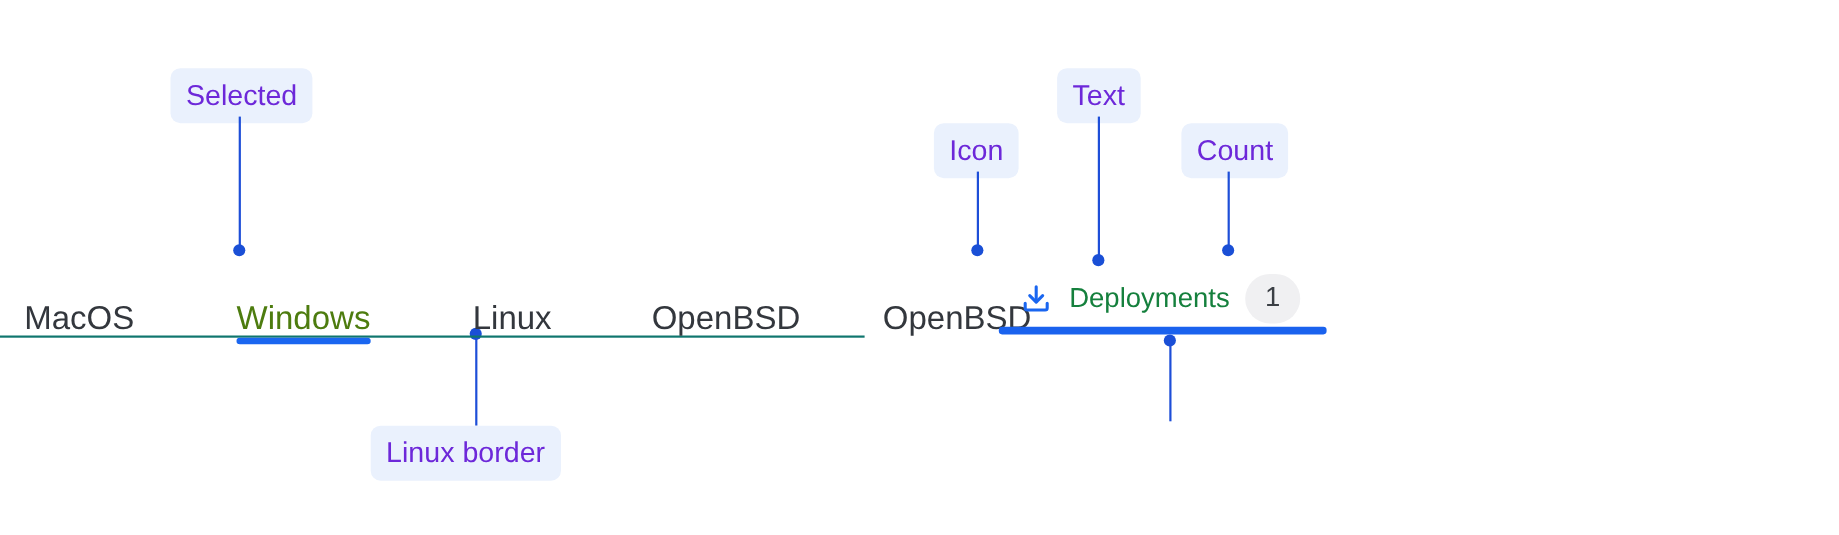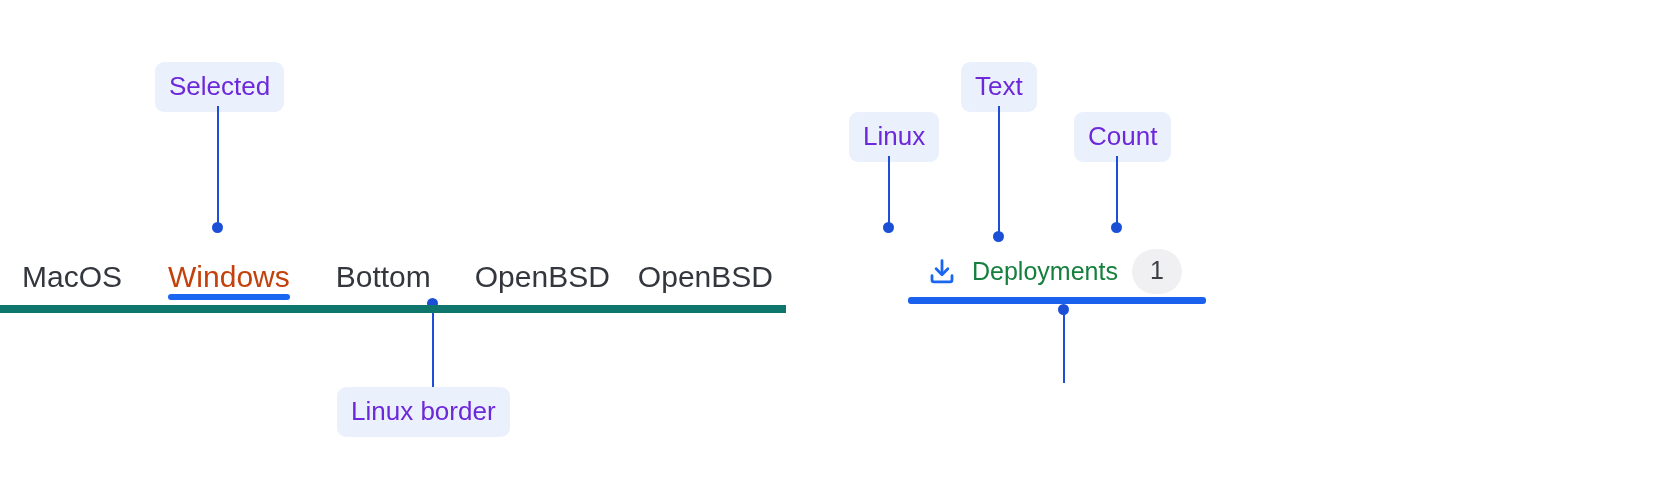--- a/index.html
+++ b/index.html
@@ -51,35 +51,36 @@
   #tabs-left {
     position: absolute;
     left: 0px;
     top: 245px;
     width: 786px;
     height: 62px;
   }
   .tabstrip {
     position: relative;
     height: 60px;
-    border-bottom: 8px solid #0f766e;
+    border-bottom: 2px solid #0f766e;
     display: flex;
-    align-items: center;
+    align-items: flex-end;
+    gap: 47px;
   }
   .tab {
     font-size: 30px;
     line-height: 1;
     color: #33373d;
     padding: 4px 0 0 0;
     white-space: nowrap;
     position: relative;
     cursor: pointer;
   }
   .tab.is-selected {
-    color: #c2410c;
+    color: #4d7c0f;
   }
   .tab-underline {
     position: absolute;
     left: 0;
     right: 0;
     bottom: -8px;
     height: 6px;
     border-radius: 3px;
     background: #1a66f0;
   }
@@ -147,32 +148,32 @@
   <div id="tabs-left">
     <div class="tabstrip">
       <div class="tab" style="margin-left:22px;">
         <span>MacOS</span>
       </div>
       <div class="tab is-selected" style="margin-left:46px;">
         <span>Windows</span>
         <span class="tab-underline"></span>
       </div>
       <div class="tab" style="margin-left:46px;">
-        <span>Bottom</span>
+        <span>Linux</span>
       </div>
       <div class="tab" style="margin-left:44px;">
         <span>OpenBSD</span>
       </div>
       <div class="tab" style="margin-left:28px;">
         <span>OpenBSD</span>
       </div>
     </div>
   </div>
 
-  <div class="anno-pill" style="left:849px; top:112px;">Linux</div>
+  <div class="anno-pill" style="left:849px; top:112px;">Icon</div>
   <div class="anno-line" style="left:888px; top:156px; height:72px;"></div>
   <div class="anno-dot" style="left:883px; top:222px;"></div>
 
   <div class="anno-pill" style="left:961px; top:62px;">Text</div>
   <div class="anno-line" style="left:998px; top:106px; height:131px;"></div>
   <div class="anno-dot" style="left:993px; top:231px;"></div>
 
   <div class="anno-pill" style="left:1074px; top:112px;">Count</div>
   <div class="anno-line" style="left:1116px; top:156px; height:72px;"></div>
   <div class="anno-dot" style="left:1111px; top:222px;"></div>

